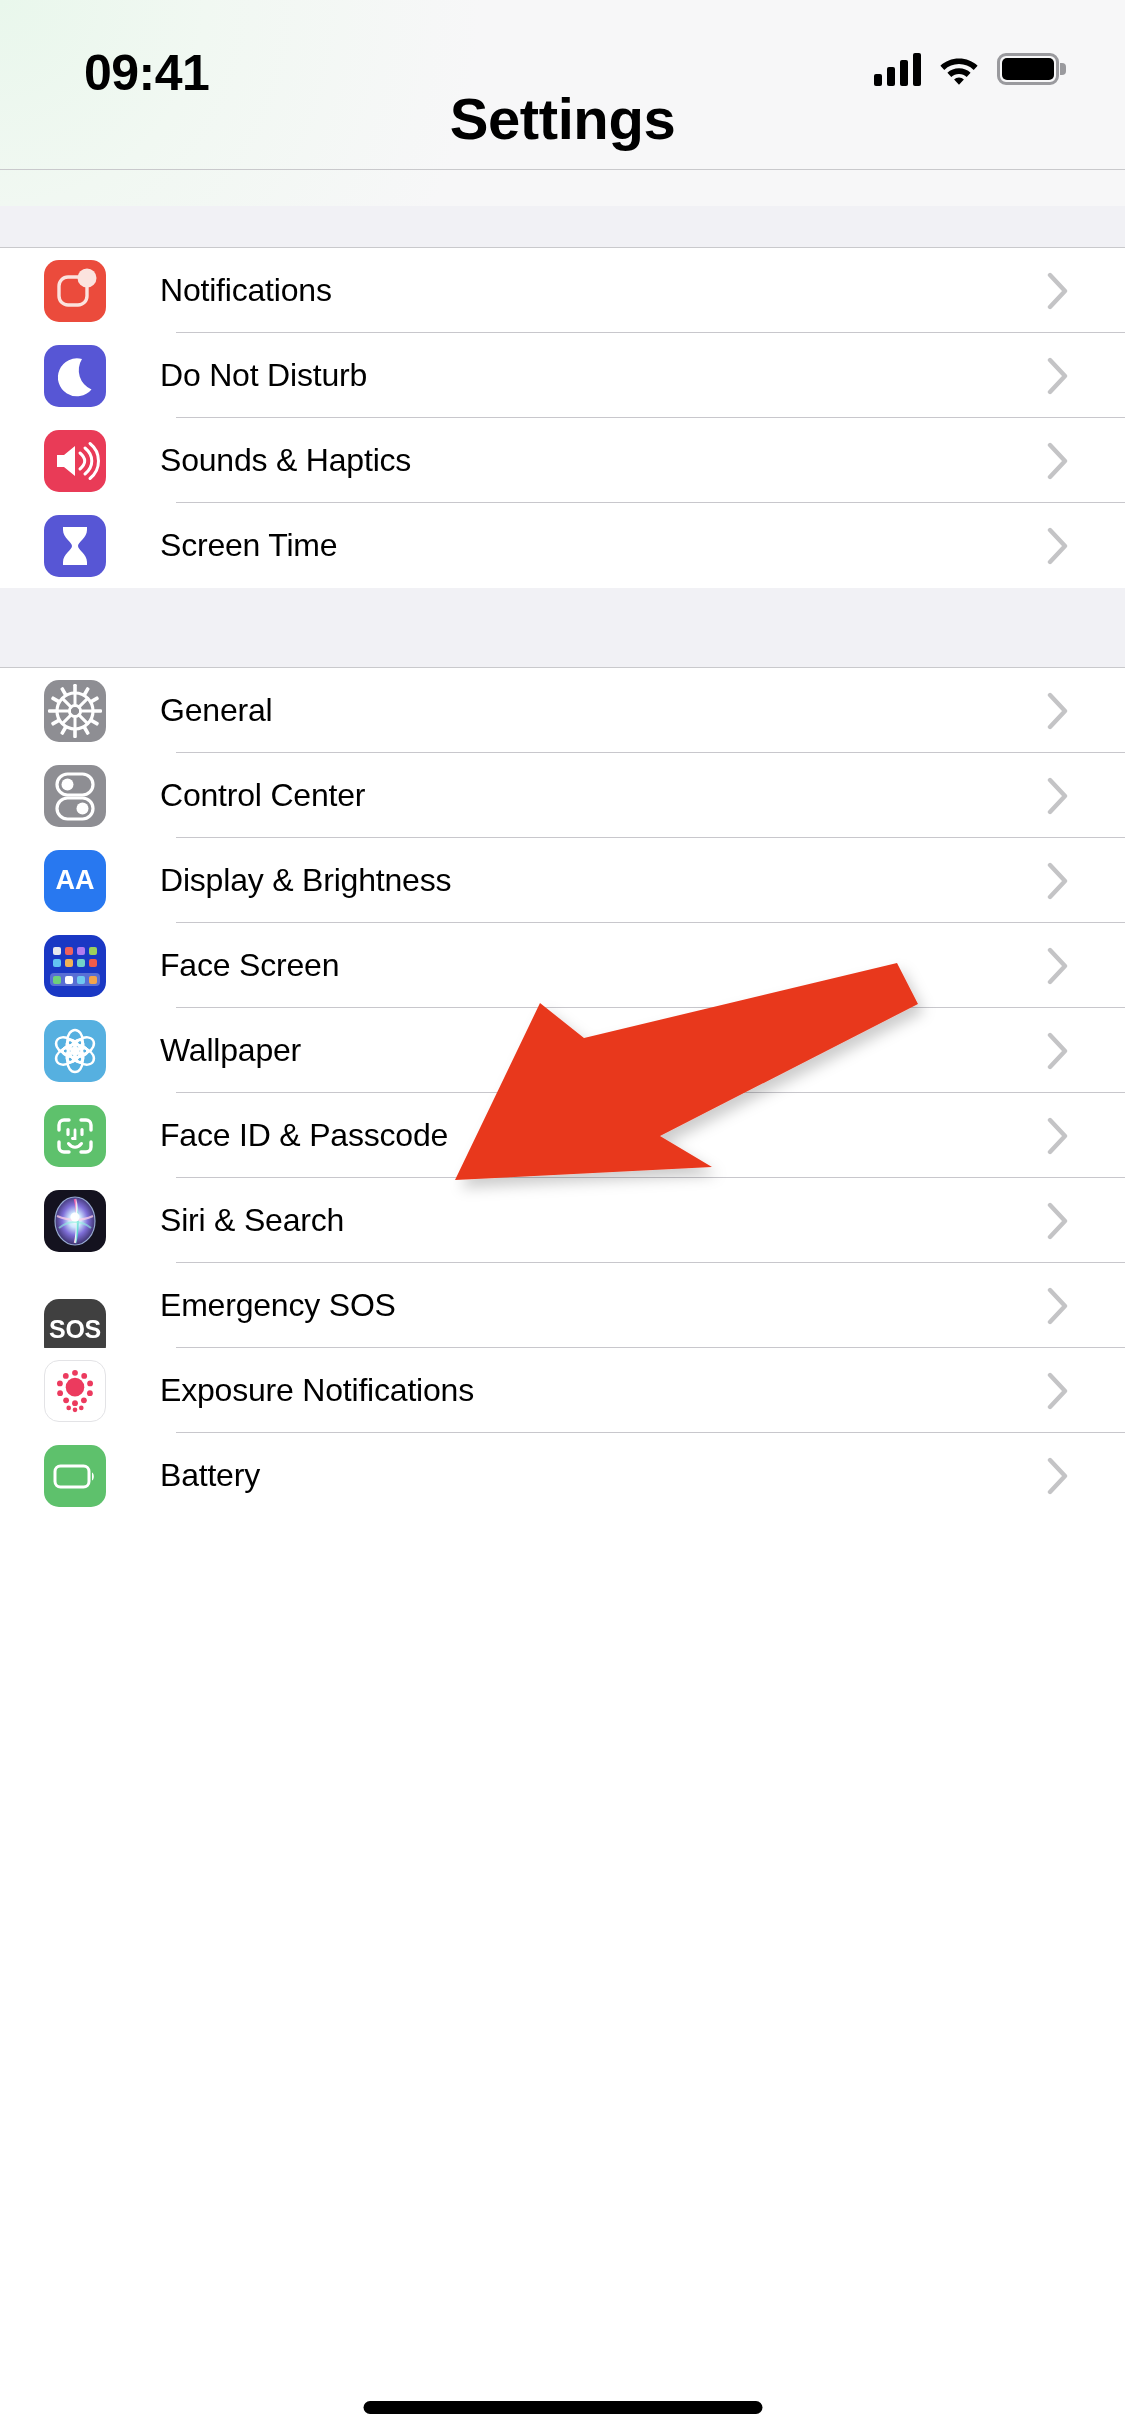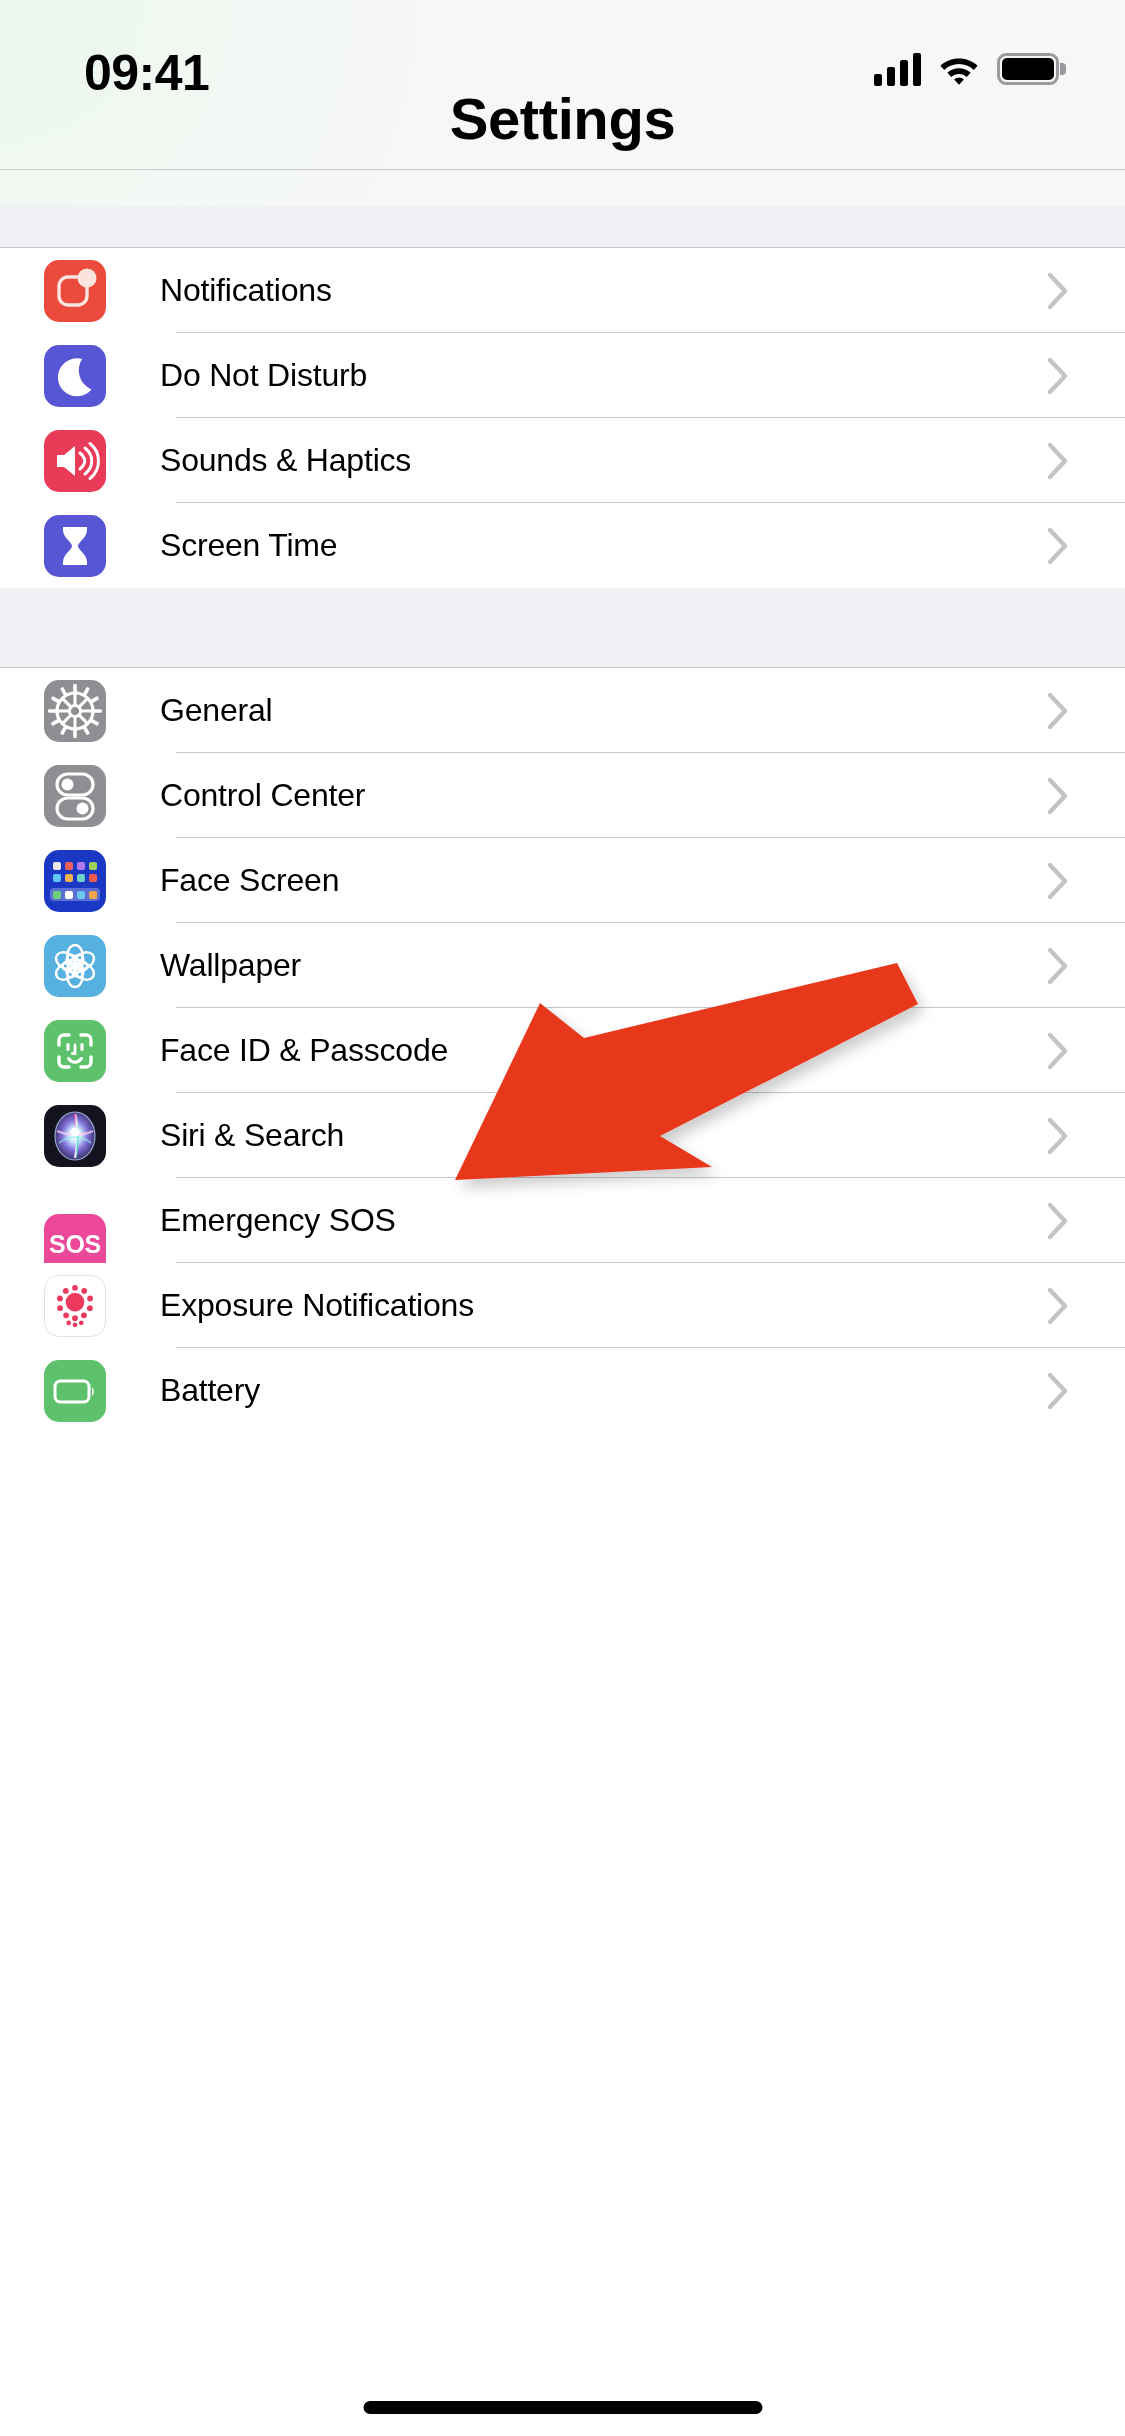--- a/index.html
+++ b/index.html
@@ -117,21 +117,21 @@
   .ic-dnd           { background:#5756d5; }
   .ic-screentime    { background:#5756d5; }
   .ic-general       { background:#8e8e93; }
   .ic-controlcenter { background:#8e8e93; }
   .ic-display       { background:#2878f0; }
   .ic-homescreen    { background:#1a38c4; }
   .ic-accessibility { background:#2878f0; }
   .ic-wallpaper     { background:#56b0e0; }
   .ic-siri          { background:#14121f; }
   .ic-faceid        { background:#5ec16c; }
-  .ic-sos           { background:#ec4899;margin-top:48px; }
+  .ic-sos           { background:#404040;margin-top:48px; }
   .ic-exposure      { background:#ffffff; border:1px solid #e3e3e6; }
   .ic-battery       { background:#5ec16c; }
 
   .ic-text {
     color:#fff; font-weight:600; line-height:1;
     letter-spacing:-0.5px;
   }
   .ic-text.aa  { font-size:27px; letter-spacing:0px; }
   .ic-text.sos { font-size:25px; font-weight:700; letter-spacing:-0.3px; }
 
@@ -305,20 +305,30 @@
               <circle cx="38.5" cy="43.5" r="6" fill="#fff"></circle>
             </svg>
           </div>
           <div class="row-label">Control Center</div>
           <div class="chev"><svg viewBox="0 0 22 38" width="22" height="38" aria-hidden="true">
               <path d="M3 3 L18 19 L3 35" fill="none" stroke="#c4c4c6" stroke-width="4.4" stroke-linecap="round" stroke-linejoin="round"></path>
             </svg></div>
           <div class="row-sep"></div>
         </div>
         <div class="row">
+          <div class="row-icon ic-display">
+            <span class="ic-text aa">AA</span>
+          </div>
+          <div class="row-label">Display &amp; Brightness</div>
+          <div class="chev"><svg viewBox="0 0 22 38" width="22" height="38" aria-hidden="true">
+              <path d="M3 3 L18 19 L3 35" fill="none" stroke="#c4c4c6" stroke-width="4.4" stroke-linecap="round" stroke-linejoin="round"></path>
+            </svg></div>
+          <div class="row-sep"></div>
+        </div>
+        <div class="row">
           <div class="row-icon ic-homescreen">
             <div class="hs-grid">
               <div class="hs-row">
                 <i style="background:#e8e8ee"></i>
                 <i style="background:#f0615c"></i>
                 <i style="background:#b07bf0"></i>
                 <i style="background:#9ccf5c"></i>
               </div>
               <div class="hs-row">
                 <i style="background:#62c4f2"></i>

